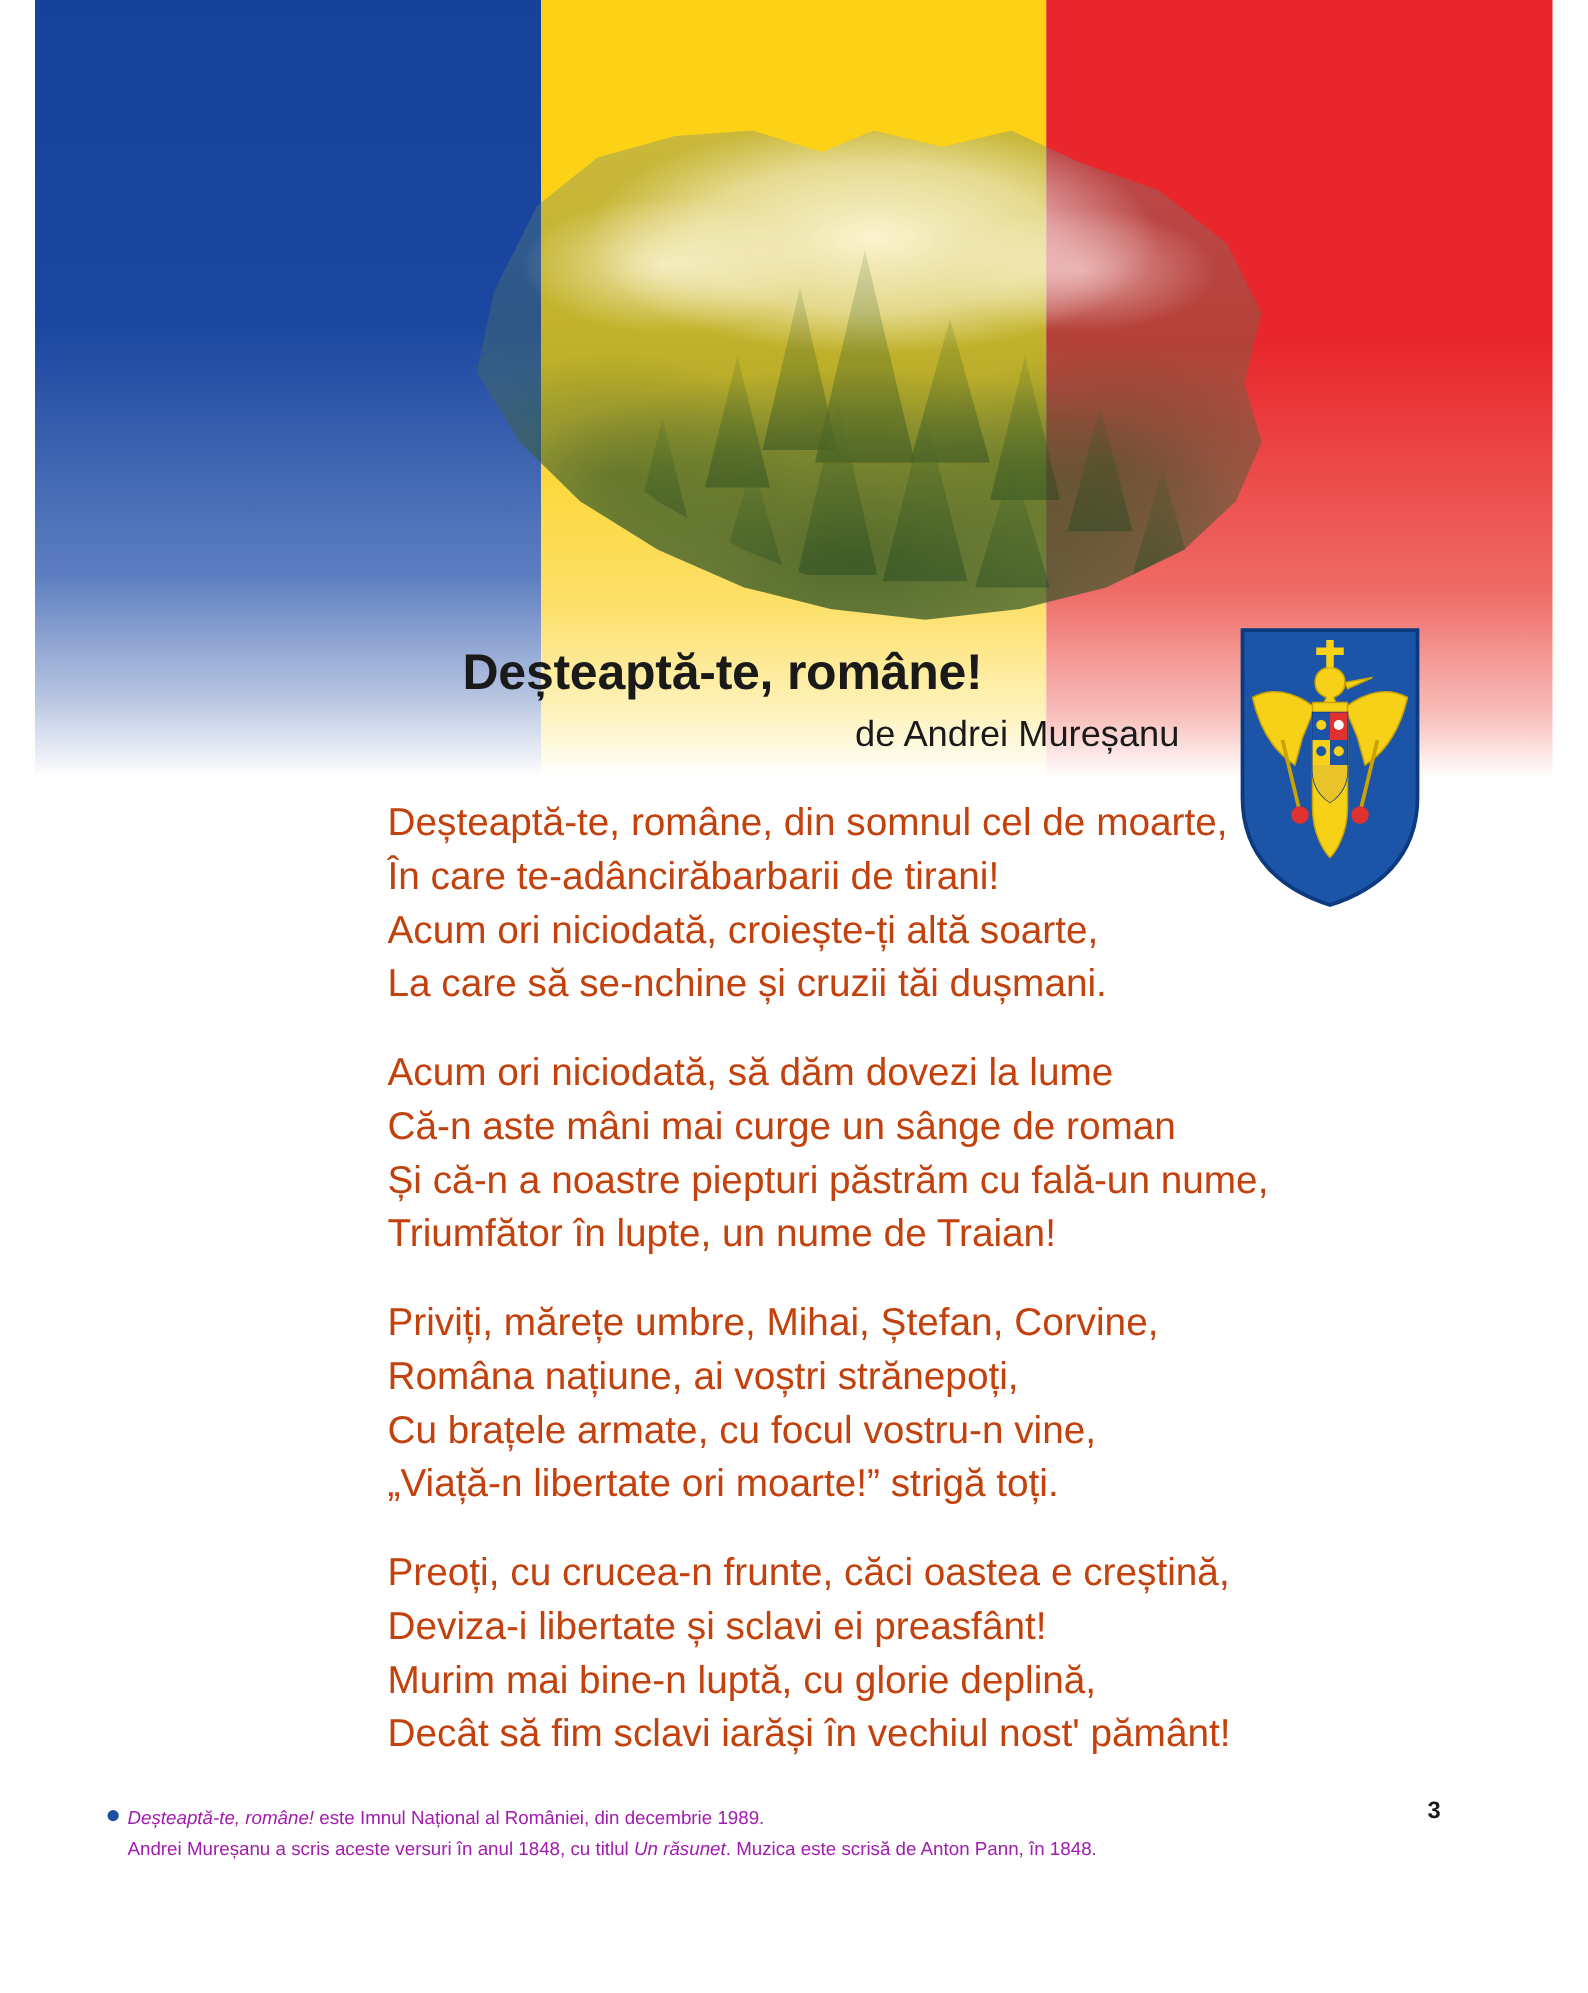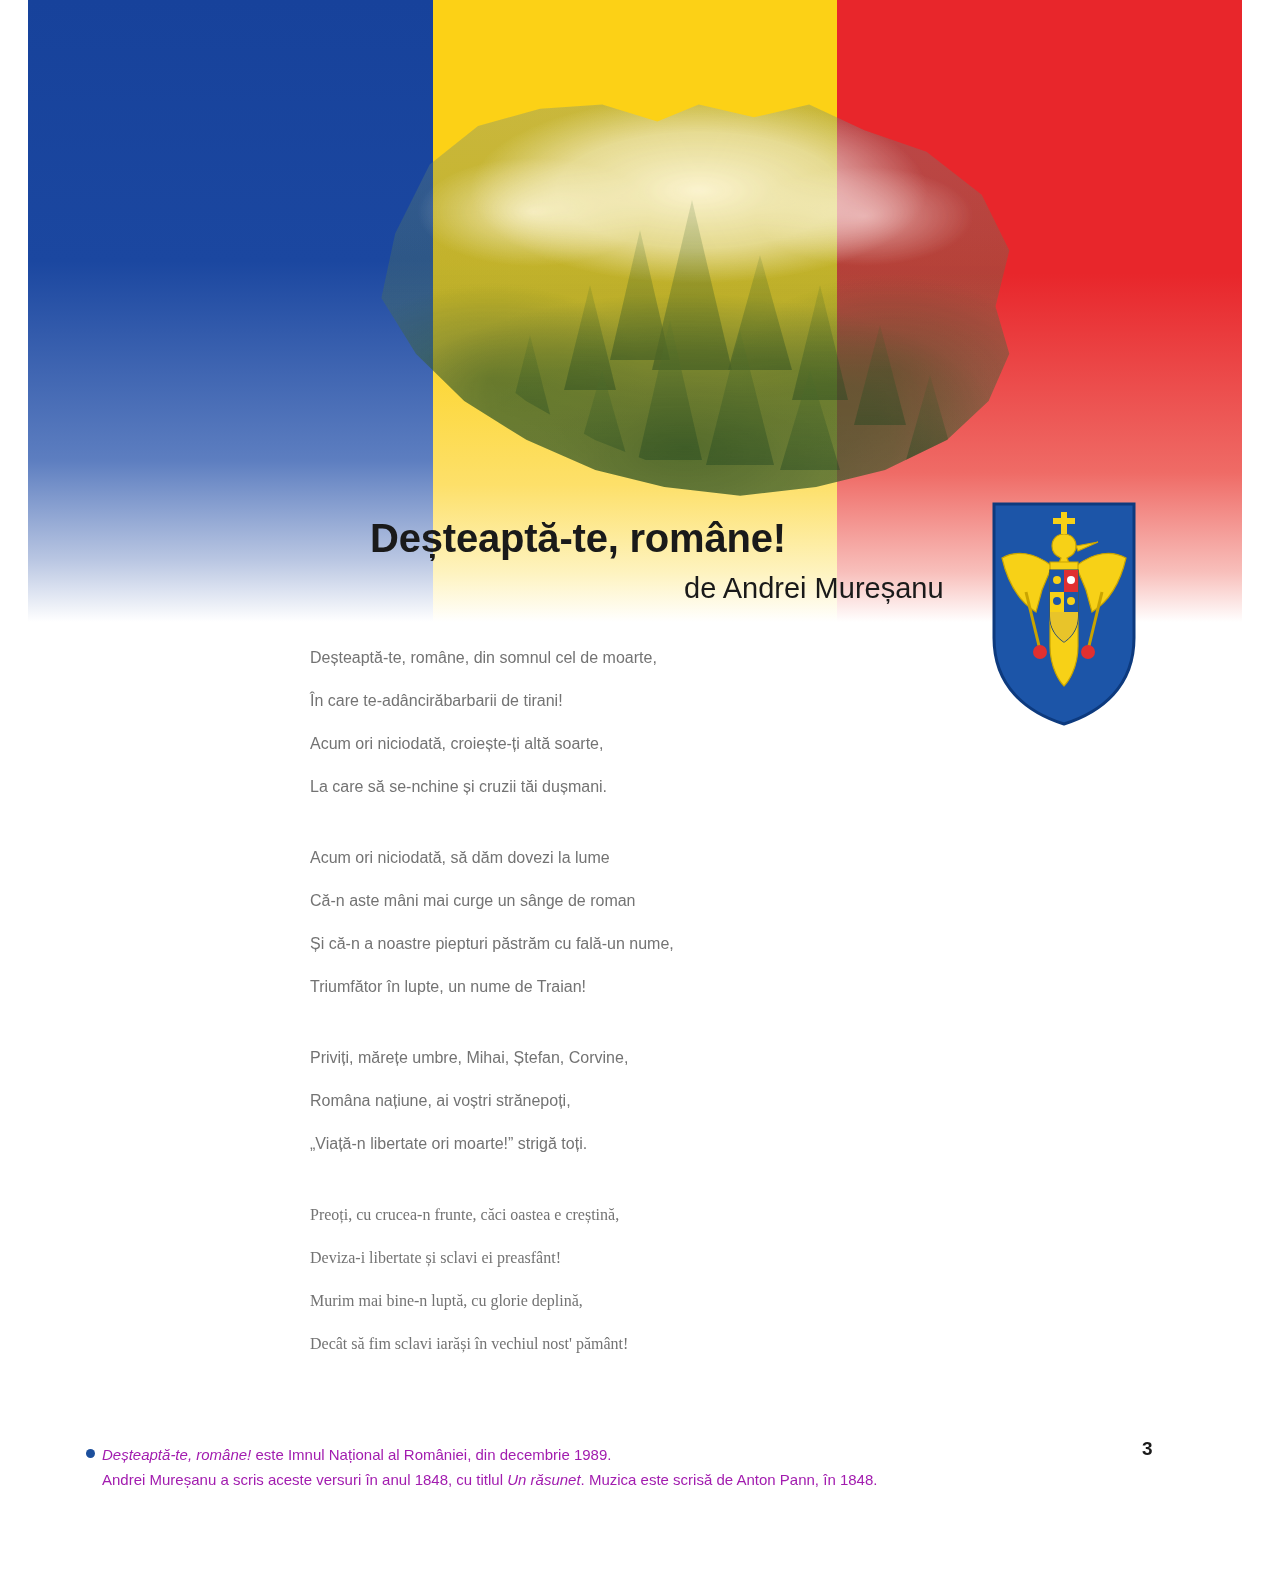--- a/index.html
+++ b/index.html
@@ -115,26 +115,26 @@
     font-size: 29px;
     color: #1a1a1a;
     white-space: nowrap;
   }
 
   .lyrics {
     position: absolute;
     left: 310px;
     top: 636px;
     width: 700px;
-    font-size: 16px;
+    font-size: 31px;
     line-height: 43px;
-    color: #737373;
+    color: #c2410c;
   }
   .stanza { margin: 0 0 28px 0; }
-  .stanza:last-child { margin-bottom: 0; font-family: Liberation Serif, serif; }
+  .stanza:last-child { margin-bottom: 0; }
   .line { white-space: nowrap; }
 
   
   .footnote {
     position: absolute;
     left: 86px;
     top: 1442px;
     width: 1060px;
     font-size: 15px;
     line-height: 25px;
@@ -254,20 +254,21 @@
     </div>
     <div class="stanza">
       <div class="line">Acum ori niciodată, să dăm dovezi la lume</div>
       <div class="line">Că-n aste mâni mai curge un sânge de roman</div>
       <div class="line">Și că-n a noastre piepturi păstrăm cu fală-un nume,</div>
       <div class="line">Triumfător în lupte, un nume de Traian!</div>
     </div>
     <div class="stanza">
       <div class="line">Priviți, mărețe umbre, Mihai, Ștefan, Corvine,</div>
       <div class="line">Româna națiune, ai voștri strănepoți,</div>
+      <div class="line">Cu brațele armate, cu focul vostru-n vine,</div>
       <div class="line">„Viață-n libertate ori moarte!” strigă toți.</div>
     </div>
     <div class="stanza">
       <div class="line">Preoți, cu crucea-n frunte, căci oastea e creștină,</div>
       <div class="line">Deviza-i libertate și sclavi ei preasfânt!</div>
       <div class="line">Murim mai bine-n luptă, cu glorie deplină,</div>
       <div class="line">Decât să fim sclavi iarăși în vechiul nost' pământ!</div>
     </div>
   </div>
 

